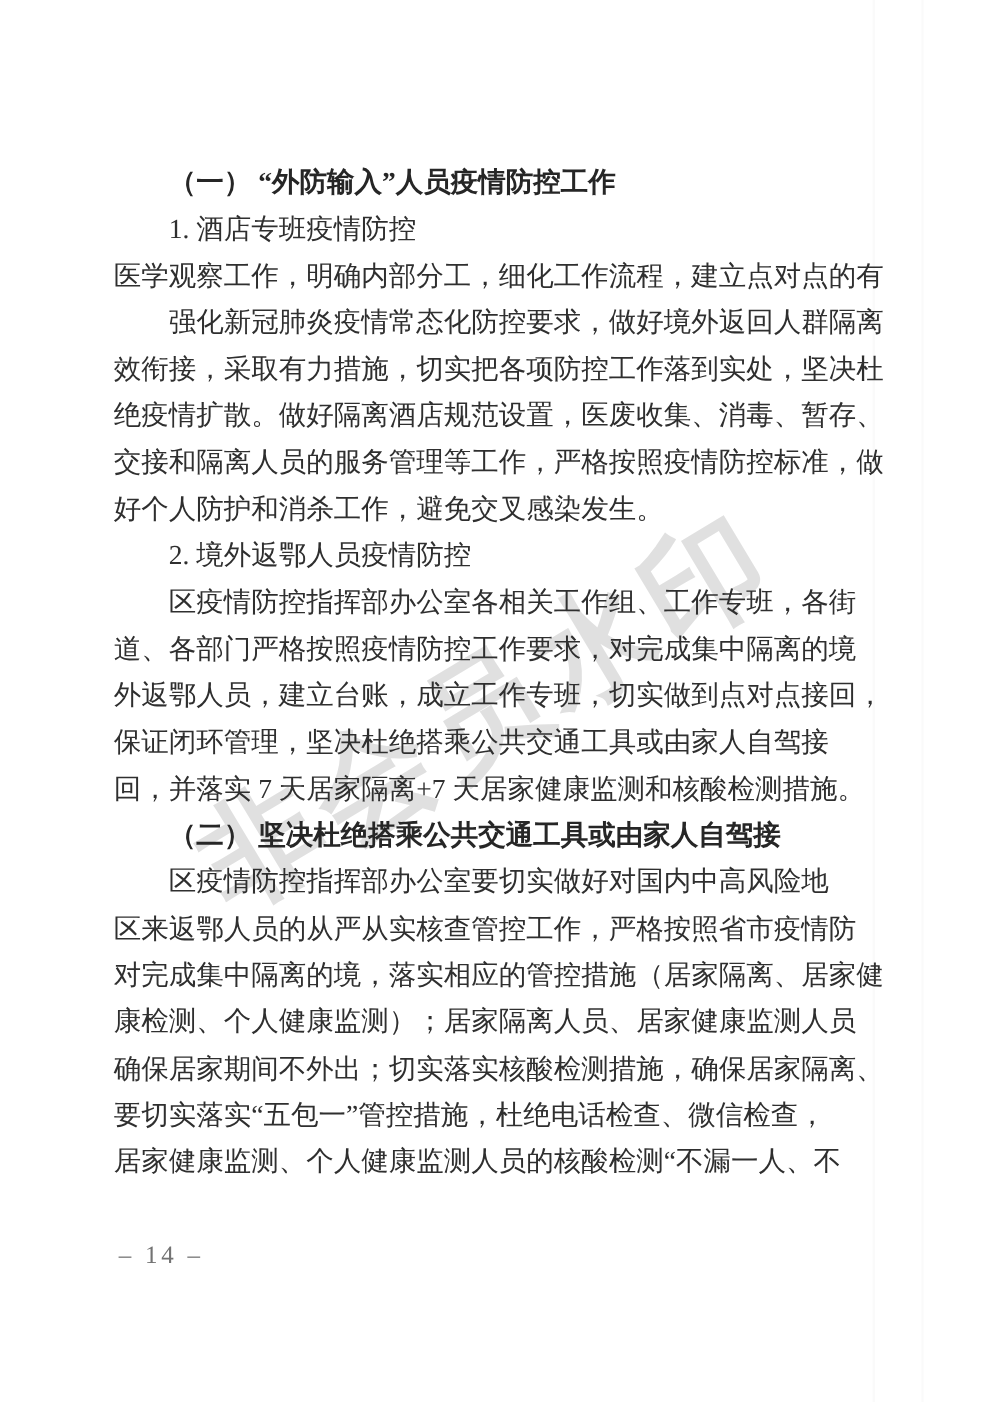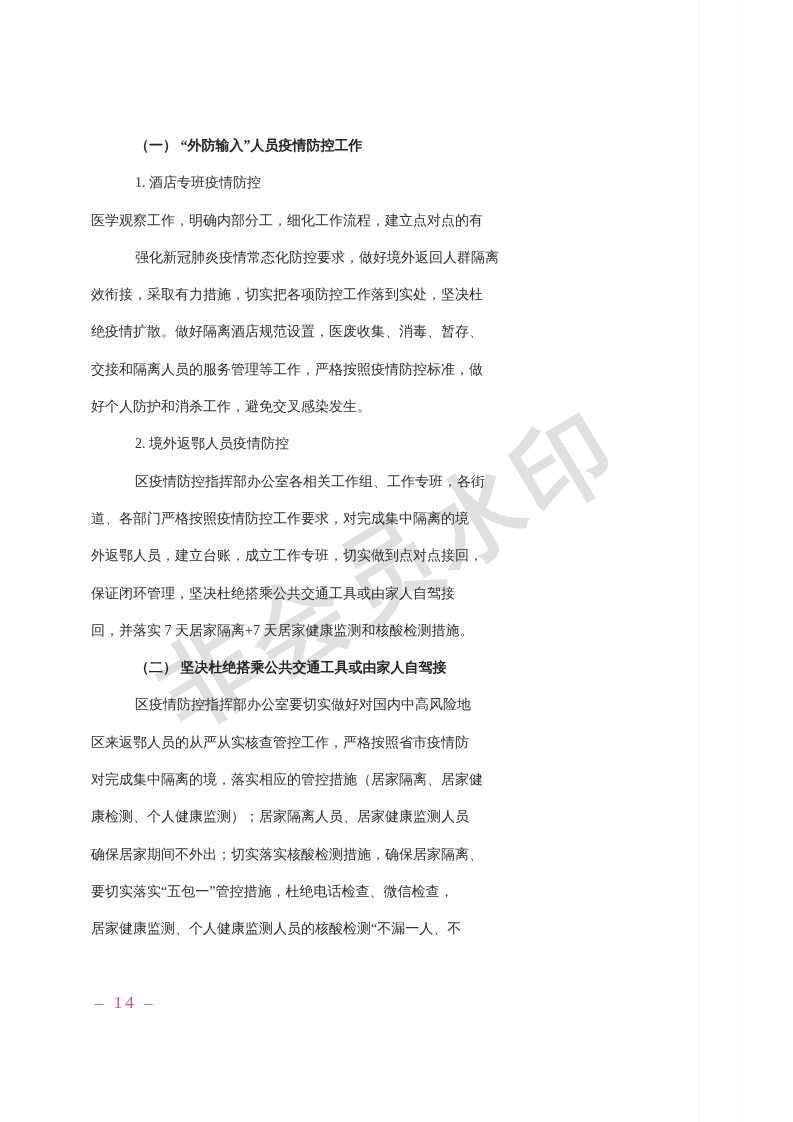--- a/index.html
+++ b/index.html
@@ -36,39 +36,39 @@
   .textblock {
     position: absolute;
     left: 91px;
     top: 127px;
     width: 616px;
     z-index: 1;
   }
   .line {
     height: 37.3px;
     line-height: 37.3px;
-    font-size: 14px;
+    font-size: 22px;
     letter-spacing: 0px;
     color: #2f2f2f;
     white-space: nowrap;
   }
   .line.heading {
     font-weight: bold;
     color: #262626;
   }
   .line.indent {
     padding-left: 44px;
   }
   .footer {
     position: absolute;
     left: 95px;
     top: 993px;
-    font-size: 17px;
+    font-size: 20px;
     letter-spacing: 3px;
-    color: #ec4899;
+    color: #737373;
     z-index: 1;
   }
   
   .streak {
     position: absolute;
     top: 0;
     width: 2px;
     height: 1122px;
     background: rgba(0, 0, 0, 0.02);
     z-index: 0;

